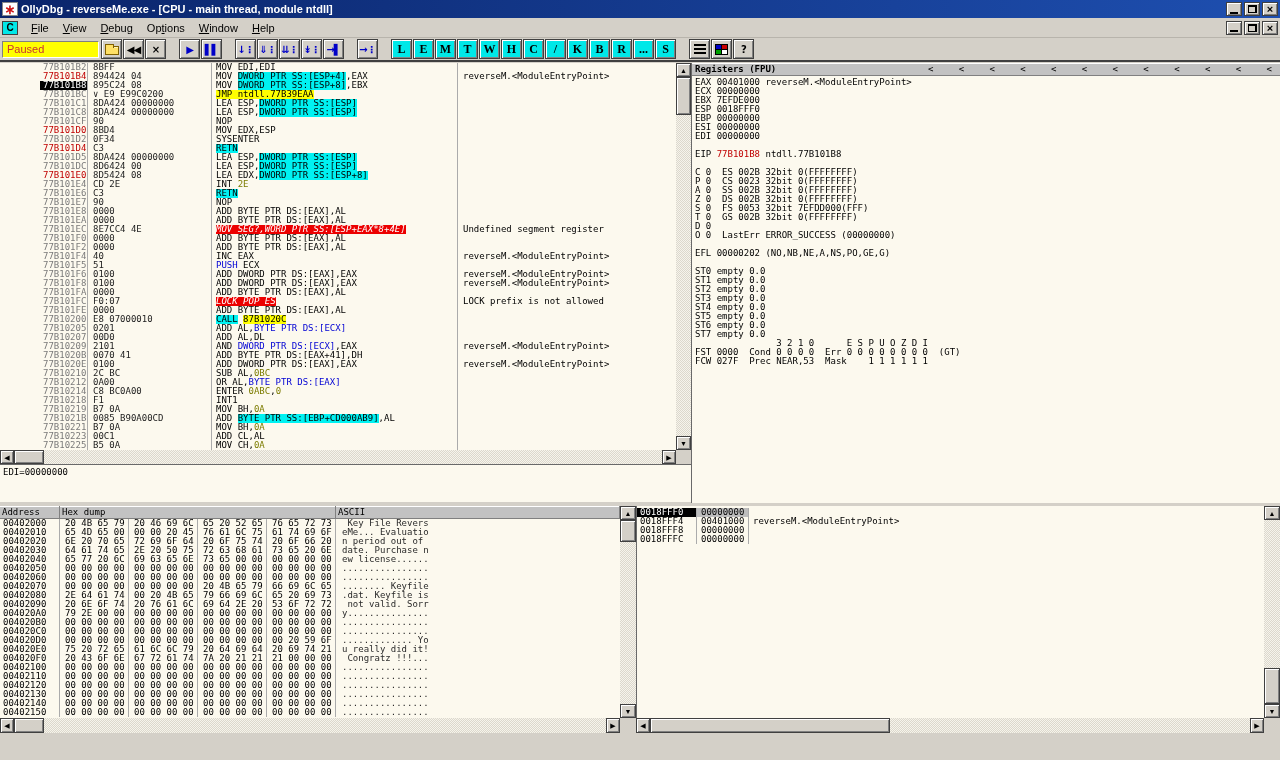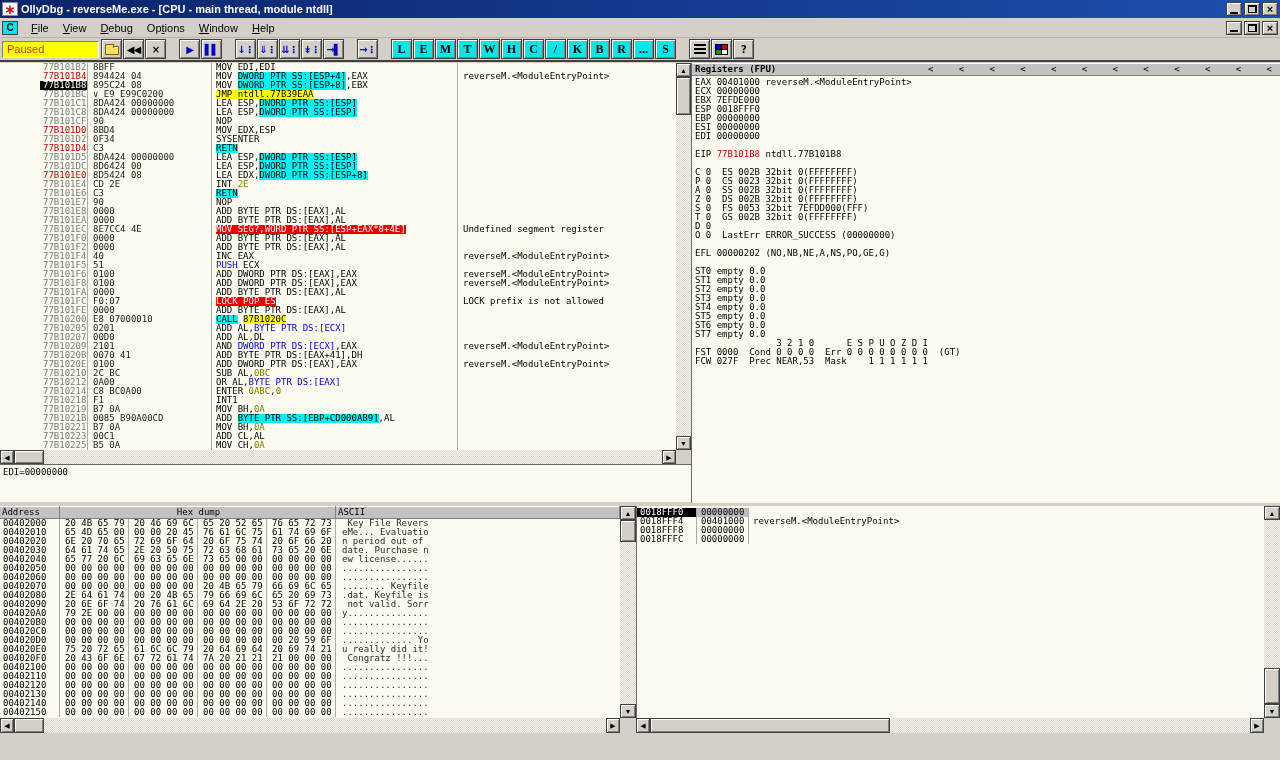--- a/index.html
+++ b/index.html
@@ -67,38 +67,38 @@
   #disasm-pane{ left:0; top:1px; width:676px; height:387px; }
   .drow{ display:flex; height:9px; }
   .dc{ white-space:pre; overflow:hidden; flex:none; }
   .dc-addr{ width:48px; padding-left:3px; border-right:1px solid #ABABAB; color:#7A7A7A;margin-left:40px;}
   .dc-hex { width:124px; padding-left:5px; border-right:1px solid #ABABAB; color:#1C1C1C;}
   .dc-code{ width:246px; padding-left:4px; border-right:1px solid #ABABAB; }
   .dc-cmt { flex:1 1 auto; padding-left:5px; }
   .a-red{ color:#C00000; } .a-sel{ background:#000; color:#FFF; }
   .hl-cyan{ background:#00F2F2; color:#000; }
   .hl-yel { background:#FFFF00; color:#000; }
-  .hl-red { background:#EC0000; color:#FFF; }
+  .hl-red { background:#EC0000; color:#FFF;font-style:italic; }
   .t-blu{ color:#0000D4; } .t-imm{ color:#7C7C00; } .t-red{ color:#C00000; }
 
   #registers-pane{ left:691px; top:1px; width:589px; height:440px; border-left:1px solid #696969;}
   .reg-header{ height:13px; background:#C2C2C2; border-bottom:1px solid #808080;
     box-shadow:inset 0 1px 0 #fff; display:flex; align-items:center; padding-left:3px; font-weight:bold;}
   .reg-arrows{ margin-left:auto; width:352px; display:flex; justify-content:space-between; padding-right:8px;}
   .reg-arrow{ color:#000; font-weight:normal; }
   .reg-lines{ padding-top:2px; }
   .reg-line{ height:9px; white-space:pre; padding-left:3px; overflow:hidden;}
 
   #info-pane{ left:0; top:402px; width:691px; height:38px; border-top:1px solid #696969; }
   .info-text{ padding:3px 0 0 3px; }
 
   #hex-pane{ left:0; top:444px; width:620px; height:212px; }
   .hex-header{ display:flex; height:13px; background:#C2C2C2; border-bottom:1px solid #808080; box-shadow:inset 0 1px 0 #fff;}
   .hex-header span{ padding:2px 0 0 2px; border-right:1px solid #808080; white-space:pre; overflow:hidden;}
-  .hh-addr{ width:60px; } .hh-hex{ width:276px;text-align:center; } .hh-ascii{ flex:1; }
+  .hh-addr{ width:60px; } .hh-hex{ width:276px; } .hh-ascii{ flex:1; }
   .hrow{ display:flex; height:9px; }
   .h-addr{ width:60px; padding-left:3px; border-right:1px solid #ABABAB; white-space:pre; overflow:hidden;}
   .h-b{ width:69px; padding-left:5px; border-right:1px solid #ABABAB; white-space:pre; overflow:hidden;}
   .h-ascii{ flex:1; padding-left:6px; white-space:pre; overflow:hidden; color:#2A2A2A;}
 
   #stack-pane{ left:636px; top:444px; width:628px; height:212px; border-left:1px solid #696969; padding-top:2px;}
   .srow{ display:flex; height:9px; }
   .s-addr{ width:60px; padding-left:3px; border-right:1px solid #ABABAB; white-space:pre;}
   .s-val{ width:52px; padding-left:4px; border-right:1px solid #ABABAB; white-space:pre;}
   .s-cmt{ flex:1; padding-left:4px; white-space:pre; overflow:hidden;}

